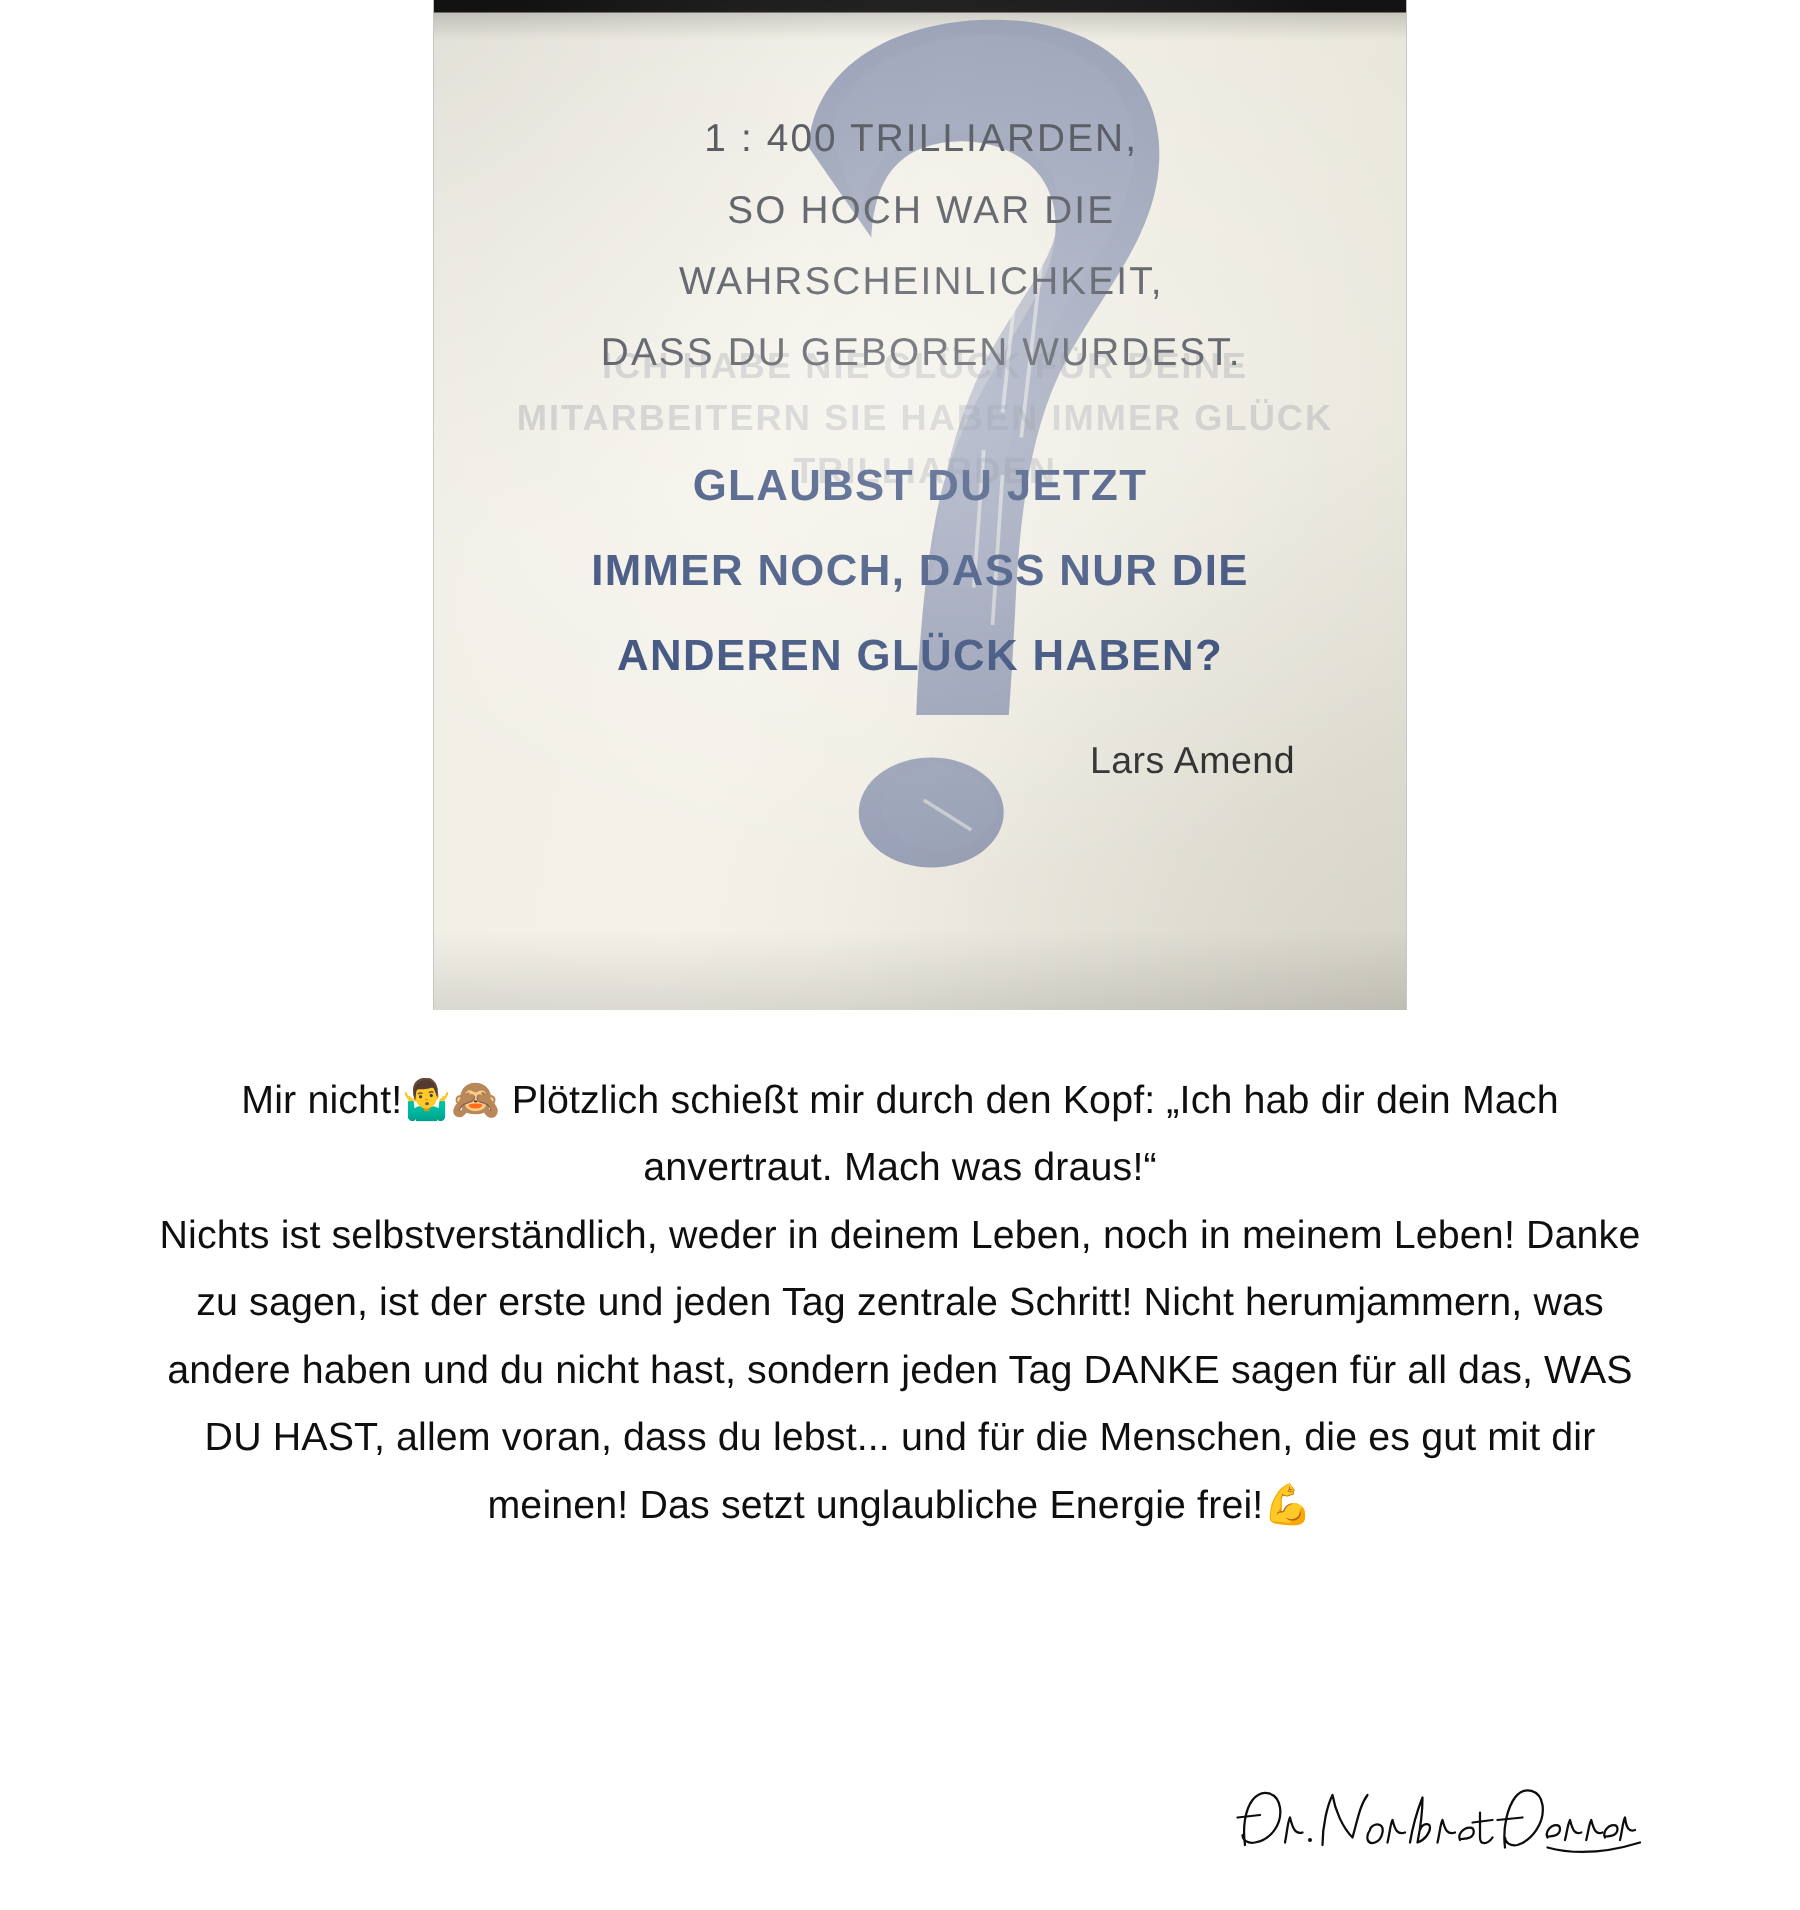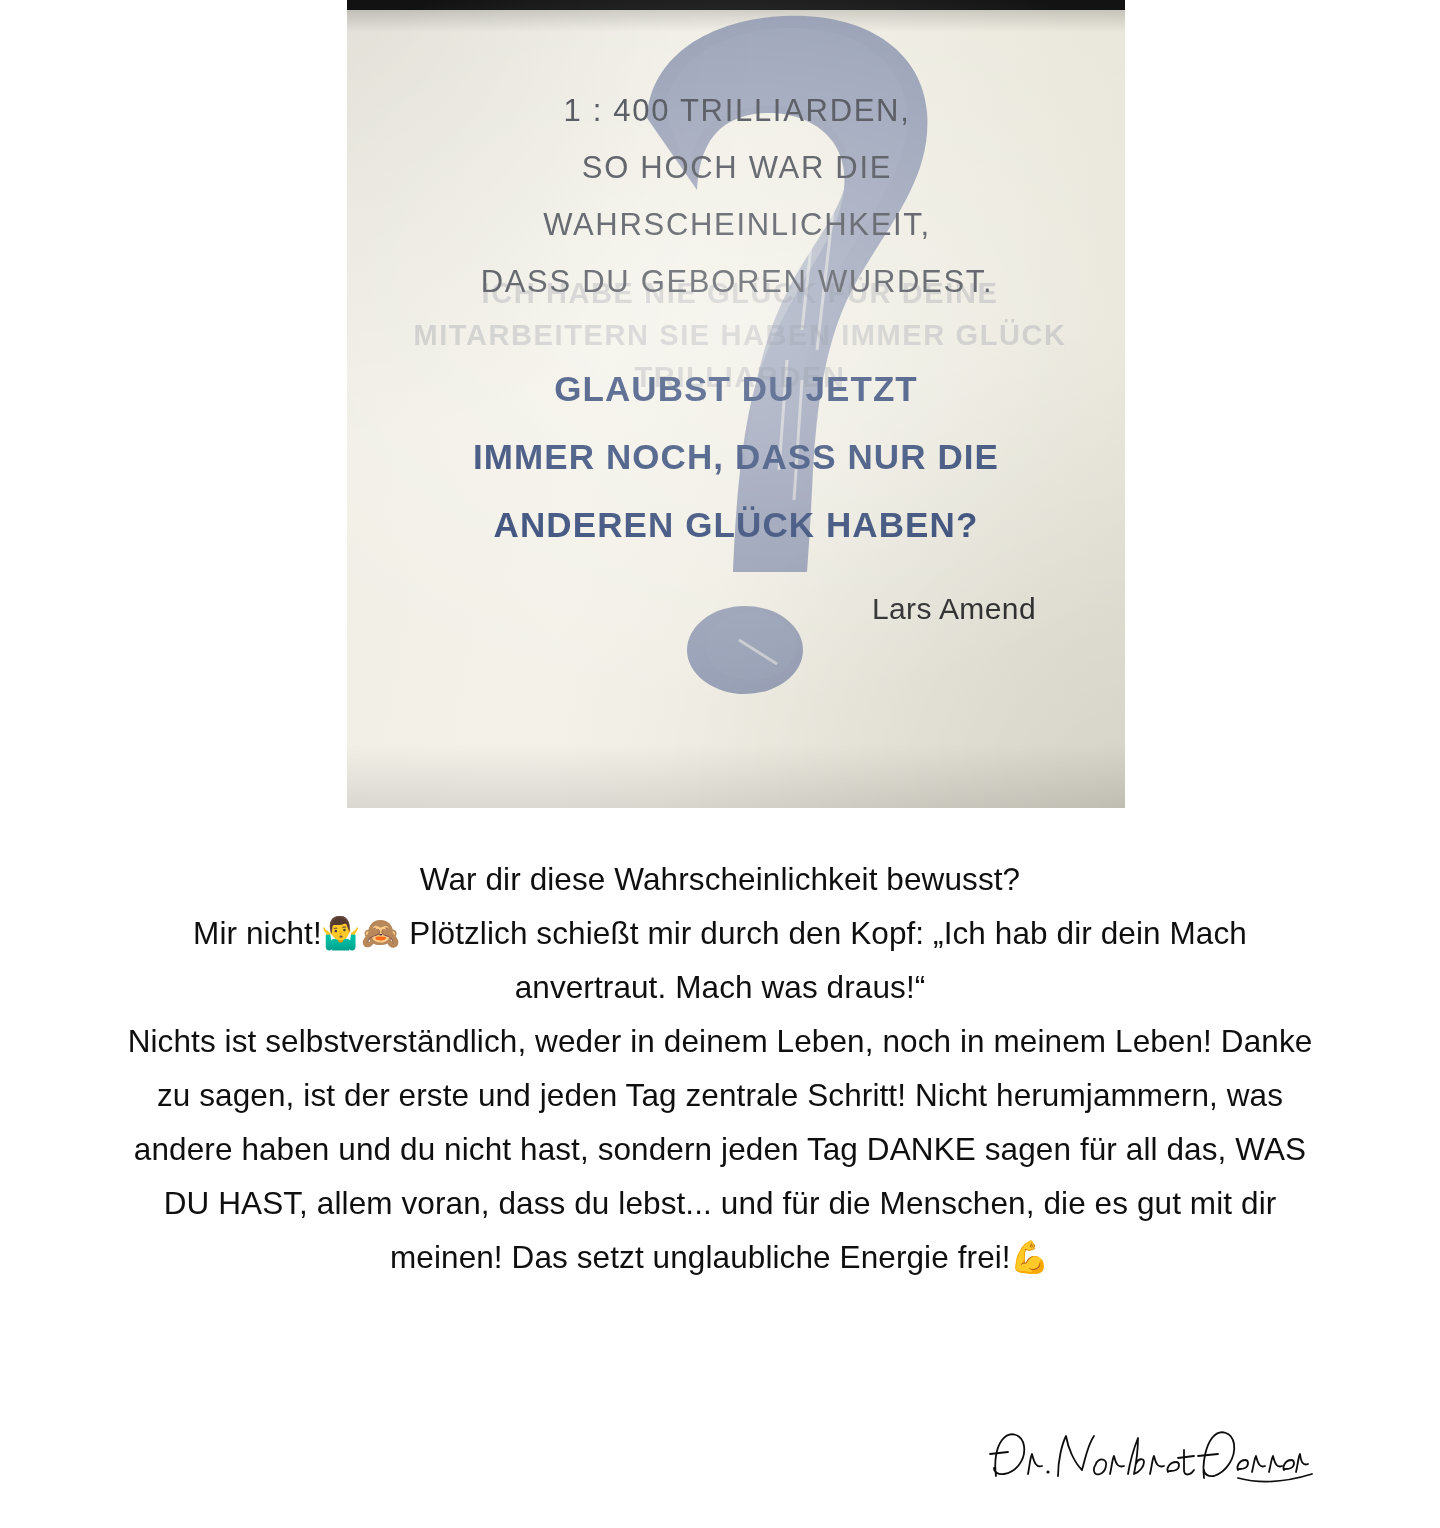--- a/index.html
+++ b/index.html
@@ -205,21 +205,20 @@
       <div>GLAUBST DU JETZT</div>
       <div>IMMER NOCH, DASS NUR DIE</div>
       <div>ANDEREN GLÜCK HABEN?</div>
     </div>
 
     <div class="author">Lars Amend</div>
   </div>
 </div>
 
 <div class="caption">
-  <p>War dir diese Wahrscheinlichkeit bewusst?</p>
   <p>Mir nicht!🤷‍♂️🙈 Plötzlich schießt mir durch den Kopf: „Ich hab dir dein Mach anvertraut. Mach was draus!“</p>
   <p>Nichts ist selbstverständlich, weder in deinem Leben, noch in meinem Leben! Danke zu sagen, ist der erste und jeden Tag zentrale Schritt! Nicht herumjammern, was andere haben und du nicht hast, sondern jeden Tag DANKE sagen für all das, WAS DU HAST, allem voran, dass du lebst... und für die Menschen, die es gut mit dir meinen! Das setzt unglaubliche Energie frei!💪</p>
 </div>
 
 <div class="signature">
   <span class="sig-name">Dr. Norbert Dennerlein</span>
   <svg viewBox="0 0 340 90" width="340" height="90" aria-hidden="true">
     <g fill="none" stroke="#0d0d0d" stroke-width="1.8" stroke-linecap="round" stroke-linejoin="round">
 
       <path d="M16 58 C14 44 16 30 22 22 C30 12 42 16 44 28 C46 42 36 54 24 56 C18 57 14 54 14 50"></path>

